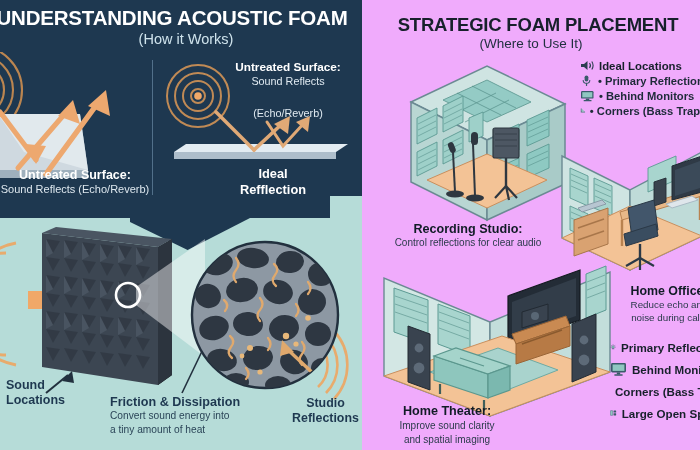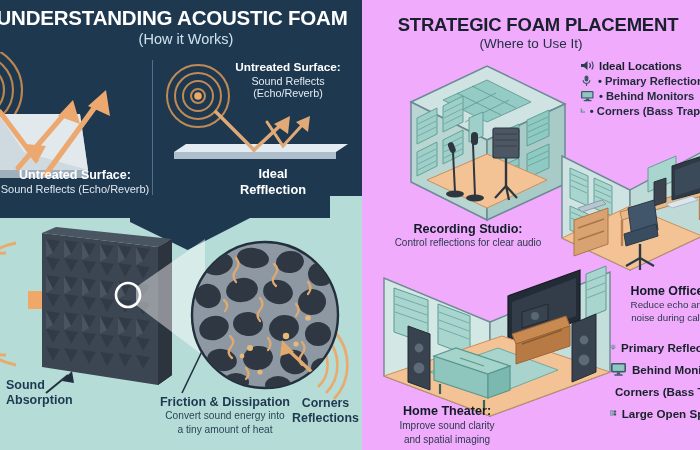--- a/index.html
+++ b/index.html
@@ -47,34 +47,34 @@
     background:#52708a;
   }
 
   .tl-label { position:absolute; left:-40px; top:168px; width:230px; text-align:center; }
   .tl-label .l1 { font-size:12.5px; font-weight:bold; color:#fff; white-space:nowrap; }
   .tl-label .l2 { font-size:11px; color:#dde7ee; white-space:nowrap; margin-top:1px; }
 
   .tr-label { position:absolute; left:200px; top:60px; width:176px; text-align:center; }
   .tr-label .l1 { font-size:11.8px; font-weight:bold; color:#fff; white-space:nowrap; }
   .tr-label .l2 { font-size:10.8px; color:#e0eaf1; white-space:nowrap; margin-top:1px; }
-  .tr-label .l3 { font-size:10.8px; color:#e0eaf1; white-space:nowrap; }
+  .tr-label .l3 { font-size:10.8px; color:#e0eaf1; white-space:nowrap;margin-top:20px; }
 
   .hard-label {
     position:absolute; left:198px; top:166px; width:150px; text-align:center;
     color:#ffffff; font-size:12.8px; font-weight:bold; line-height:1.25;
   }
 
   
   .cap-sound {
     position:absolute; left:6px; top:378px; width:120px; 
     color:#1e3850; font-size:12.5px; font-weight:bold; line-height:1.2;
   }
   .cap-friction {
-    position:absolute; left:110px; top:395px; width:230px; text-align:center;
+    position:absolute; left:110px; top:395px; width:230px; 
   }
   .cap-friction .t1 { color:#1e3850; font-size:12.6px; font-weight:bold; white-space:nowrap; }
   .cap-friction .t2 { color:#2b4558; font-size:10.2px; line-height:1.25; margin-top:1px; }
   .cap-reduced {
     position:absolute; left:278px; top:396px; width:95px; text-align:center;
     color:#1e3850; font-size:12.4px; font-weight:bold; line-height:1.2;
   }
 
   
   .right-col { position:absolute; left:362px; top:0; width:338px; height:450px; background:#f0abfc; }
@@ -350,29 +350,29 @@
           <circle cx="70" cy="132" r="2.6"></circle>
       </g>
       <g clip-path="url(#cellClip)">
         <path d="M96 108 L126 136" stroke="#e0a96d" stroke-width="3.4" fill="none"></path>
         <path d="M92 100 L90 116 L104 112 Z" fill="#e0a96d"></path>
       </g>
     </svg>
 
     <div class="cap-sound">
       <div>Sound</div>
-      <div>Absorption</div>
+      <div>Locations</div>
     </div>
     <div class="cap-friction">
       <div class="t1">Friction &amp; Dissipation</div>
       <div class="t2">Convert sound energy into</div>
       <div class="t2">a tiny amount of heat</div>
     </div>
     <div class="cap-reduced">
-      <div>Corners</div>
+      <div>Studio</div>
       <div>Reflections</div>
     </div>
   </div>
 
   <div class="right-col">
     <div class="r-title">STRATEGIC FOAM PLACEMENT</div>
     <div class="r-sub">(Where to Use It)</div>
 
     <div class="legend-top">
       <div class="row">

